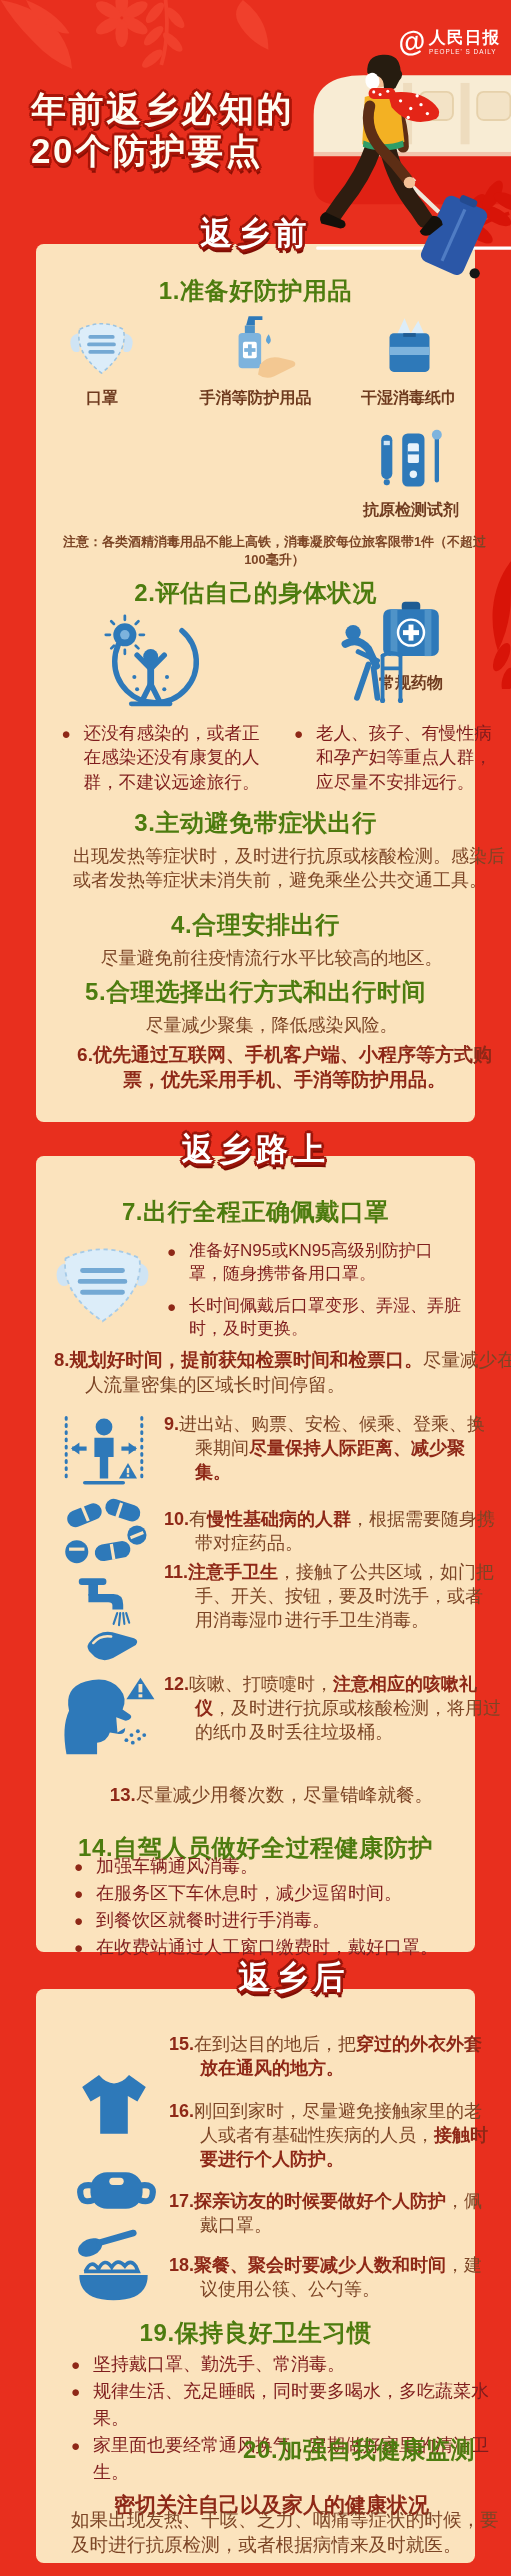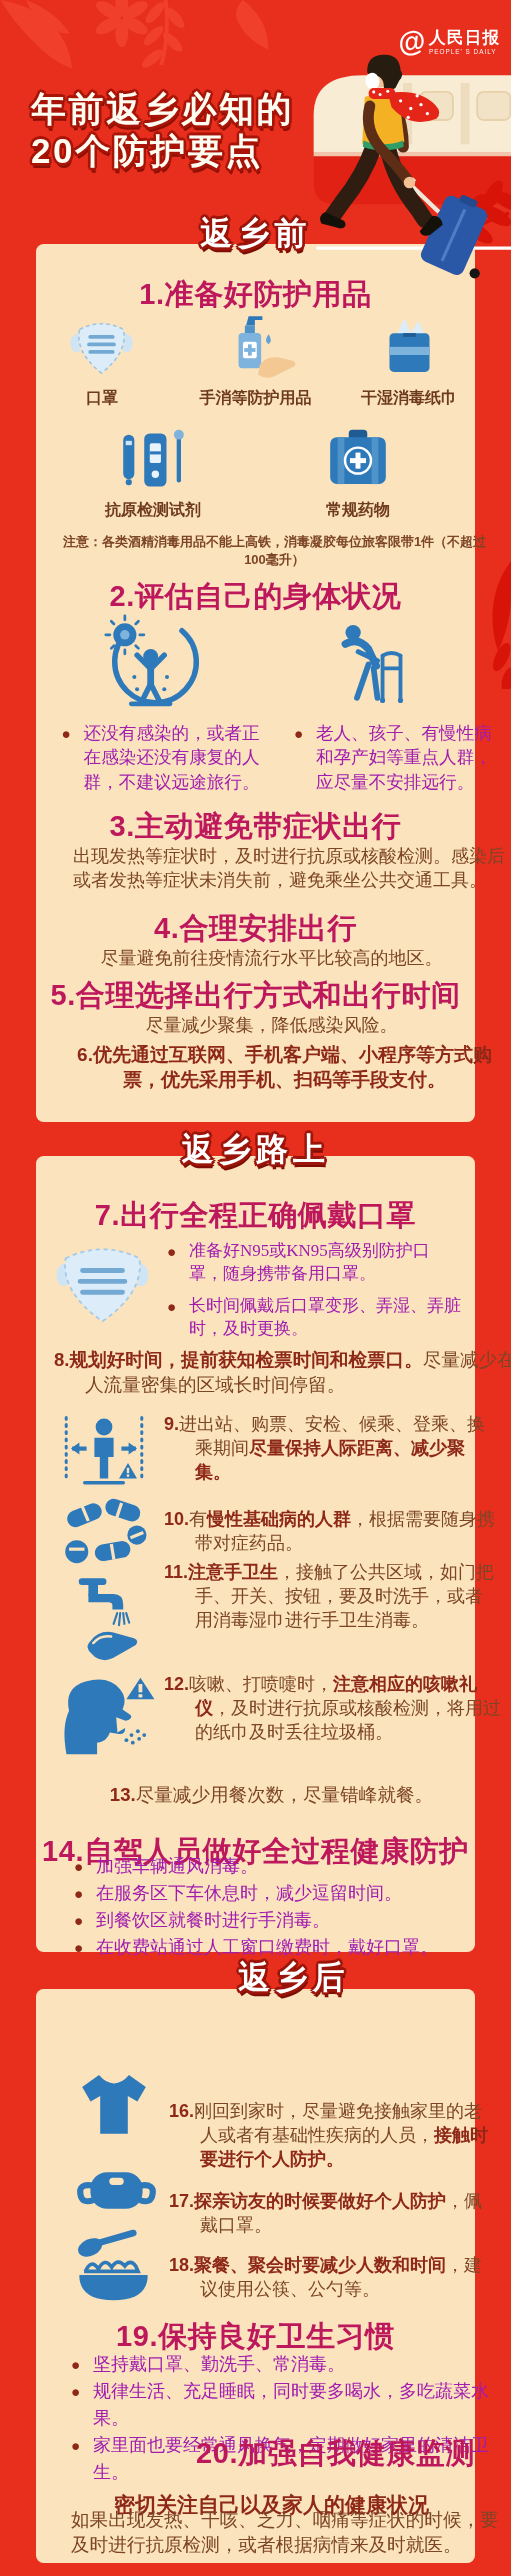--- a/index.html
+++ b/index.html
@@ -47,36 +47,36 @@
     font-size:32px;font-weight:900;letter-spacing:5.1px;color:#ffffff;
     text-shadow:
       -1.9px -1.9px 0 #9c150a,1.9px -1.9px 0 #9c150a,-1.9px 1.9px 0 #9c150a,1.9px 1.9px 0 #9c150a,
       -2.6px 0 0 #9c150a,2.6px 0 0 #9c150a,0 -2.6px 0 #9c150a,0 2.6px 0 #9c150a,
       1.3px 4.5px 0 #7e0e05;
   }
   .bg1{top:212px;} .bg2{top:1128px;} .bg3{top:1956px;padding-left:38px;}
   
   .sec{position:absolute;left:0;width:100%;}
   .h{
-    text-align:center;color:#be185d;font-size:29px;font-weight:800;letter-spacing:0.6px;
+    text-align:center;color:#4d7c0f;font-size:24px;font-weight:800;letter-spacing:0.6px;
   }
   .p{
     color:#7c4526;font-size:18px;line-height:1.34;font-weight:500;
   }
   .b{color:#8e2817;font-weight:800;}
   .num{color:#8e2817;font-weight:800;}
   .center{text-align:center;padding-left:16px;}
   .hang{padding-left:31px;text-indent:-31px;}
   .note{
     text-align:center;color:#7c4526;font-size:13px;font-weight:600;
   }
   .iconrow{display:flex;justify-content:center;align-items:flex-end;gap:45px;}
   .iconcell{display:flex;flex-direction:column;align-items:center;width:128px;}
   .iconcell .lbl{margin-top:6.4px;font-size:16px;color:#6f3b1f;font-weight:700;white-space:nowrap;}
-  .li{position:relative;padding-left:22px;color:#a21caf;font-size:18px;line-height:1.5;font-weight:500;font-family:Liberation Serif, serif;}
+  .li{position:relative;padding-left:22px;color:#7f1d1d;font-size:18px;line-height:1.5;font-weight:500;}
   .li::before{content:"●";position:absolute;left:0;top:1.9px;color:#8e2817;font-size:15.4px;}
   .li7{font-size:17px;line-height:1.35;margin-bottom:9px;}
   .sideicon{position:absolute;}
   .coltext{display:flex;justify-content:center;gap:25.6px;padding:0 25.6px;}
   .coltext .li{width:46%;font-size:17.6px;line-height:1.38;}
 </style>
 </head>
 <body>
 
 <div class="page">
@@ -227,21 +227,21 @@
         <svg width="75" height="69" viewBox="0 0 120 110">
           <polygon points="40,34 52,8 62,32 74,12 84,34" fill="#dcedf9"></polygon>
           <rect x="28" y="32" width="64" height="62" rx="7" fill="#2e79b9"></rect>
           <rect x="28" y="54" width="64" height="13" fill="#7db3dd"></rect>
           <rect x="50" y="32" width="20" height="6" fill="#1f5c93"></rect>
         </svg>
         <div class="lbl">干湿消毒纸巾</div>
       </div>
     </div>
 
-    <div class="sec iconrow" style="top:182px;gap:77px;">
+    <div class="sec iconrow" style="top:182px;gap:77px;flex-direction:column;">
       <div class="iconcell">
         <svg width="83" height="68" viewBox="0 0 130 110">
           <rect x="16" y="14" width="18" height="72" rx="9" fill="#2e79b9"></rect>
           <rect x="20" y="86" width="10" height="10" rx="4" fill="#2e79b9"></rect>
           <rect x="20" y="24" width="10" height="7" fill="#cfe4f4"></rect>
           <rect x="50" y="12" width="36" height="86" rx="9" fill="#2e79b9"></rect>
           <rect x="59" y="28" width="18" height="32" rx="3" fill="#e9f3fb"></rect>
           <rect x="59" y="41" width="18" height="5" fill="#2e79b9"></rect>
           <circle cx="68" cy="78" r="6" fill="#e9f3fb"></circle>
           <line x1="106" y1="14" x2="106" y2="88" stroke="#2e79b9" stroke-width="7" stroke-linecap="round"></line>
@@ -314,21 +314,21 @@
     <div class="sec h" style="top:563px;">3.主动避免带症状出行</div>
     <div class="sec p" style="top:600px;padding:0 37px;">出现发热等症状时，及时进行抗原或核酸检测。感染后或者发热等症状未消失前，避免乘坐公共交通工具。</div>
 
     <div class="sec h" style="top:665px;">4.合理安排出行</div>
     <div class="sec p center" style="top:702px;">尽量避免前往疫情流行水平比较高的地区。</div>
 
     <div class="sec h" style="top:732px;">5.合理选择出行方式和出行时间</div>
     <div class="sec p center" style="top:769px;">尽量减少聚集，降低感染风险。</div>
 
     <div class="sec p b center" style="top:798px;padding:0 29px;font-size:19px;">
-      <span class="num">6.</span><span>优先通过互联网、手机客户端、小程序等方式购票，优先采用手机、扫码等手段支付。</span>
+      <span class="num">6.</span><span>优先通过互联网、手机客户端、小程序等方式购票，优先采用手机、手消等防护用品。</span>
     </div>
   </div>
 
   <div class="panel p2">
 
     <div class="sec h" style="top:40px;">7.出行全程正确佩戴口罩</div>
 
     <svg class="sideicon" style="left:9px;top:78px;" width="115" height="96" viewBox="0 0 190 150">
       <path d="M32 44 Q16 50 20 70 Q24 86 38 80" fill="#cfe4f4"></path>
       <path d="M158 44 Q174 50 170 70 Q166 86 152 80" fill="#cfe4f4"></path>
@@ -443,20 +443,23 @@
       <rect x="28" y="22" width="94" height="66" rx="30" fill="#2e79b9"></rect>
       <rect x="62" y="32" width="26" height="13" rx="6.5" fill="#fbe3bd"></rect>
     </svg>
     <svg class="sideicon" style="left:32px;top:238px;" width="91" height="78" viewBox="0 0 150 130">
       <ellipse cx="36" cy="34" rx="21" ry="14" transform="rotate(-24 36 34)" fill="#2e79b9"></ellipse>
       <line x1="52" y1="26" x2="108" y2="10" stroke="#2e79b9" stroke-width="11" stroke-linecap="round"></line>
       <path d="M28 74 q10-22 22-4 q10-20 22-3 q10-16 22-2 q9-12 18 0 l4 9 H26 Z" fill="none" stroke="#2e79b9" stroke-width="6"></path>
       <path d="M18 80 H132 Q132 122 75 122 Q18 122 18 80 Z" fill="#2e79b9"></path>
     </svg>
 
+    <div class="sec p hang" style="top:43px;left:133px;width:289px;">
+      <span class="num">15.</span><span>在到达目的地后，把</span><span class="b">穿过的外衣外套放在通风的地方。</span>
+    </div>
     <div class="sec p hang" style="top:110px;left:133px;width:289px;">
       <span class="num">16.</span><span>刚回到家时，尽量避免接触家里的老人或者有基础性疾病的人员，</span><span class="b">接触时要进行个人防护。</span>
     </div>
     <div class="sec p hang" style="top:200px;left:133px;width:289px;">
       <span class="num">17.</span><span class="b">探亲访友的时候要做好个人防护</span><span>，佩戴口罩。</span>
     </div>
     <div class="sec p hang" style="top:264px;left:133px;width:289px;">
       <span class="num">18.</span><span class="b">聚餐、聚会时要减少人数和时间</span><span>，建议使用公筷、公勺等。</span>
     </div>
 

